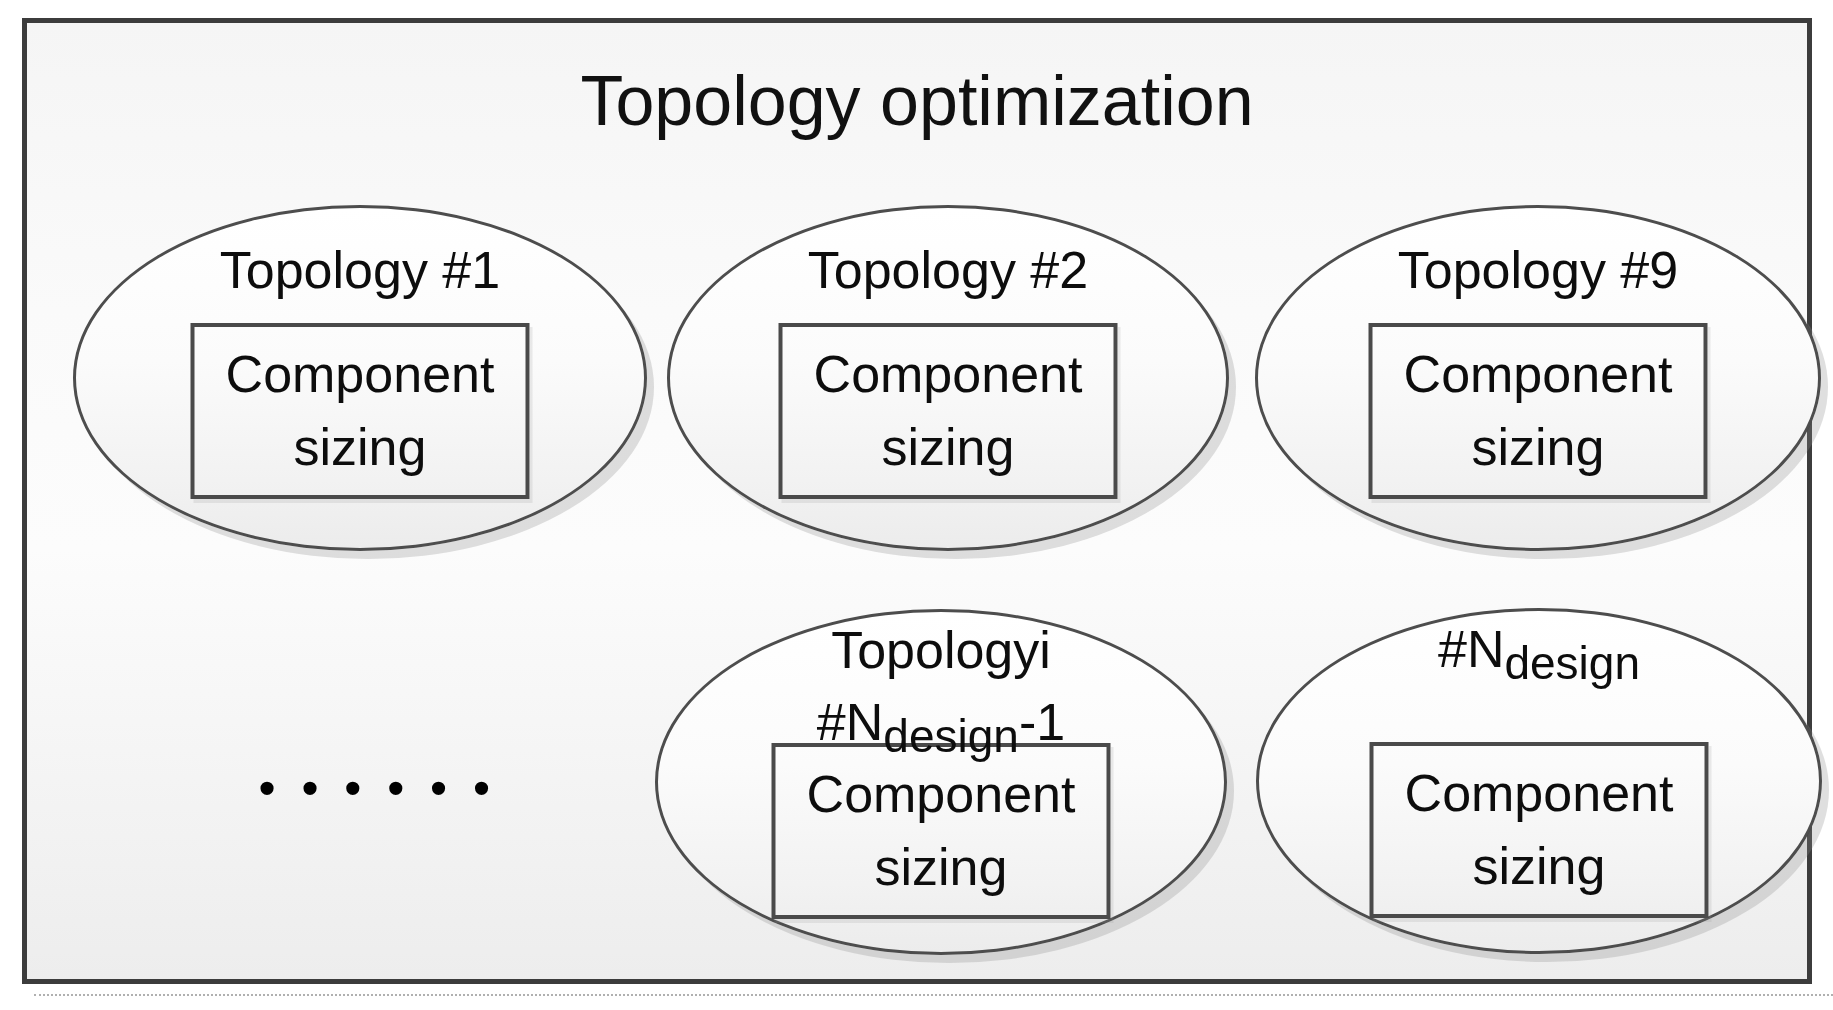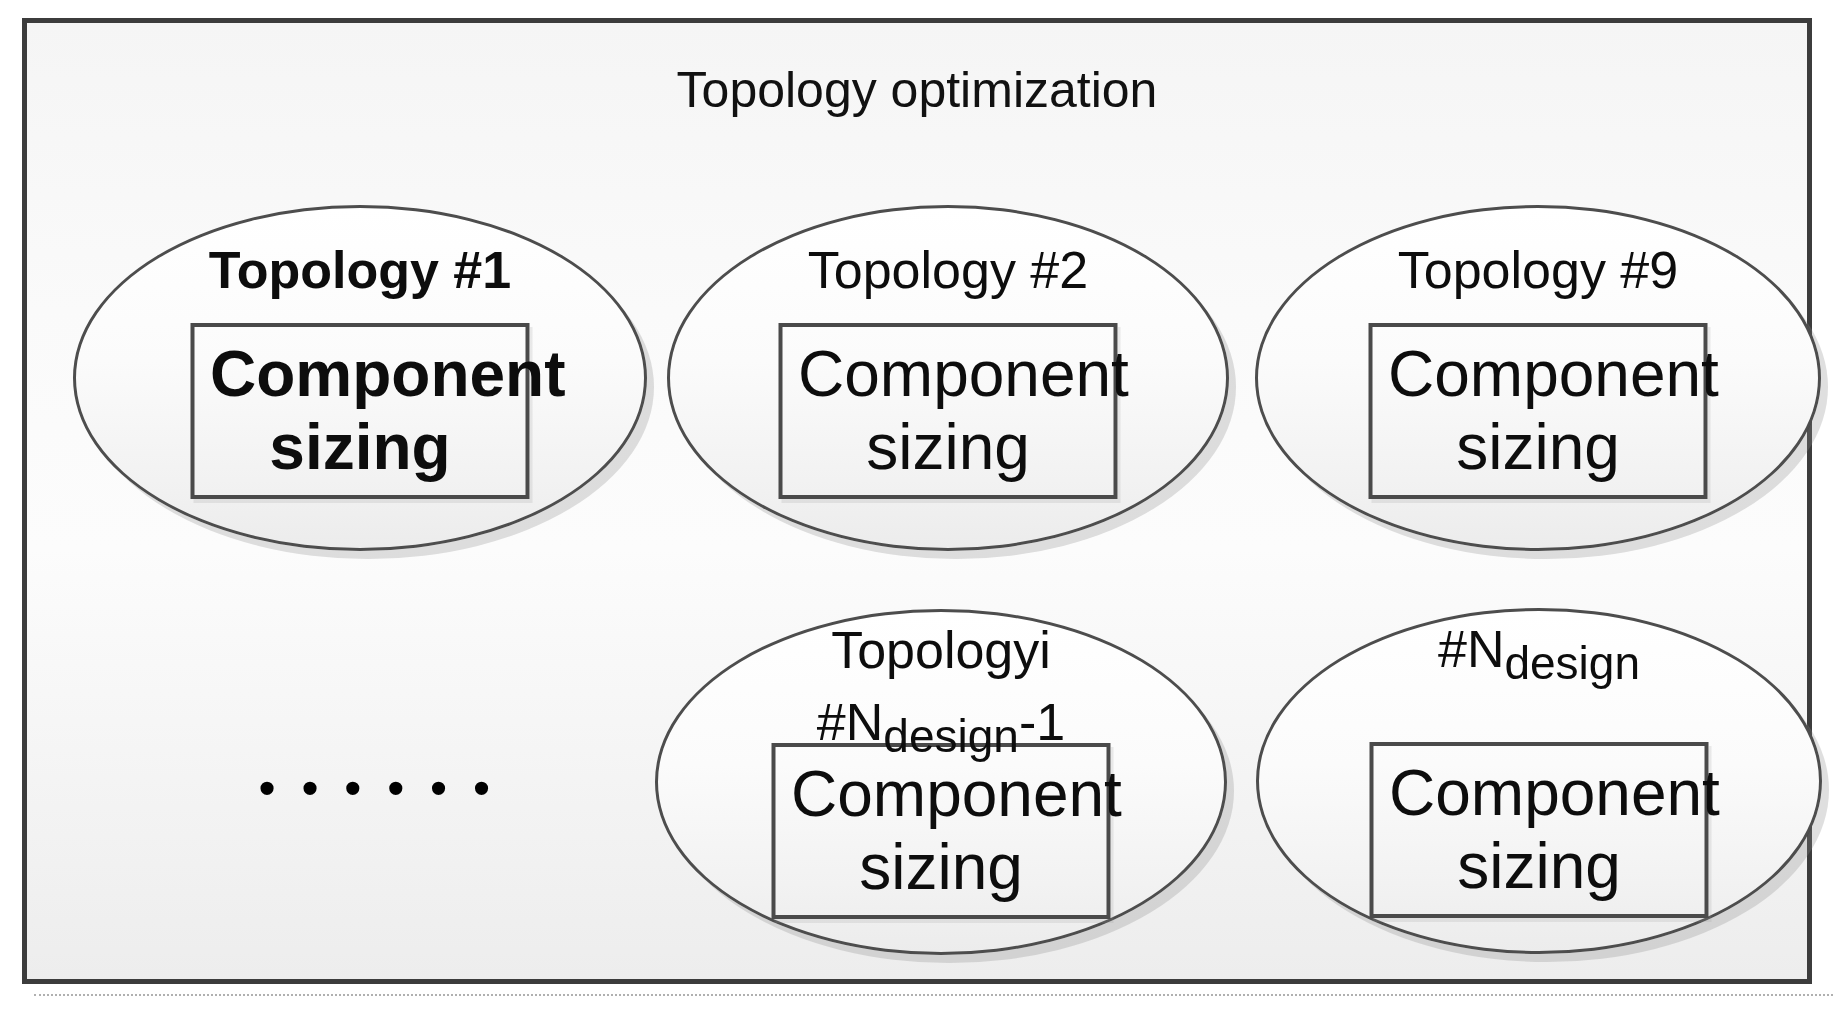--- a/index.html
+++ b/index.html
@@ -25,21 +25,21 @@
     height: 956px;
     border: 5px solid #3c3c3c;
     background: linear-gradient(180deg, #f5f5f5 0%, #fafafa 30%, #fcfcfc 55%, #ededed 100%);
   }
   .diagram-title {
     position: absolute;
     left: 0;
     right: 0;
     top: 40px;
     text-align: center;
-    font-size: 50px;
+    font-size: 70px;
     line-height: 1.1;
     color: #111111;
     letter-spacing: 0px;
     white-space: nowrap;
   }
   .ellipse {
     position: absolute;
     border: 3px solid #4d4d4d;
     border-radius: 50%;
     background: linear-gradient(180deg, #ffffff 0%, #fbfbfb 45%, #f2f2f2 80%, #ececec 100%);
@@ -76,21 +76,21 @@
     display: flex;
     align-items: center;
     justify-content: center;
     text-align: center;
     z-index: 2;
     box-shadow: 3px 4px 0 rgba(150,150,150,0.18);
   }
   .comp-box.row-top { top: 115px; }
   .comp-box.row-bottom { top: 131px; }
   .comp-box .comp-label {
-    font-size: 64px;
+    font-size: 52px;
     line-height: 73px;
     color: #0d0d0d;
     width: 300px;
   }
   .ellipsis-dots {
     position: absolute;
     left: 232px;
     top: 738px;
     font-size: 46px;
     letter-spacing: 7px;
@@ -100,21 +100,21 @@
   }
   .bottom-dotted-line {
     position: absolute;
     left: 34px;
     top: 994px;
     width: 1799px;
     height: 0;
     border-top: 2px dotted #b0b0b0;
   }
   
-  .e1 { left: 46px;   top: 182px; width: 568px; height: 340px; font-weight: bold; }
+  .e1 { left: 46px;   top: 182px; width: 568px; height: 340px; }
   .e2 { left: 640px;  top: 182px; width: 556px; height: 340px; }
   .e3 { left: 1228px; top: 182px; width: 560px; height: 340px; }
   .e4 { left: 628px;  top: 586px; width: 566px; height: 340px; }
   .e5 { left: 1229px; top: 585px; width: 560px; height: 340px; }
 </style>
 </head>
 <body>
 
 <div class="stage">
 

